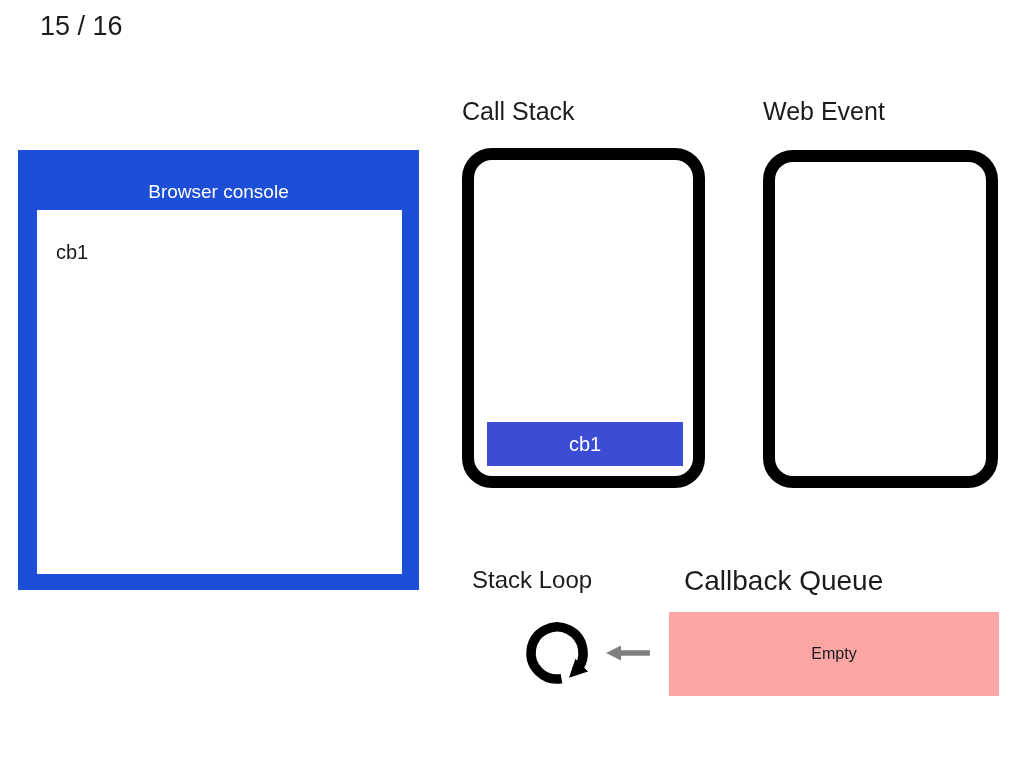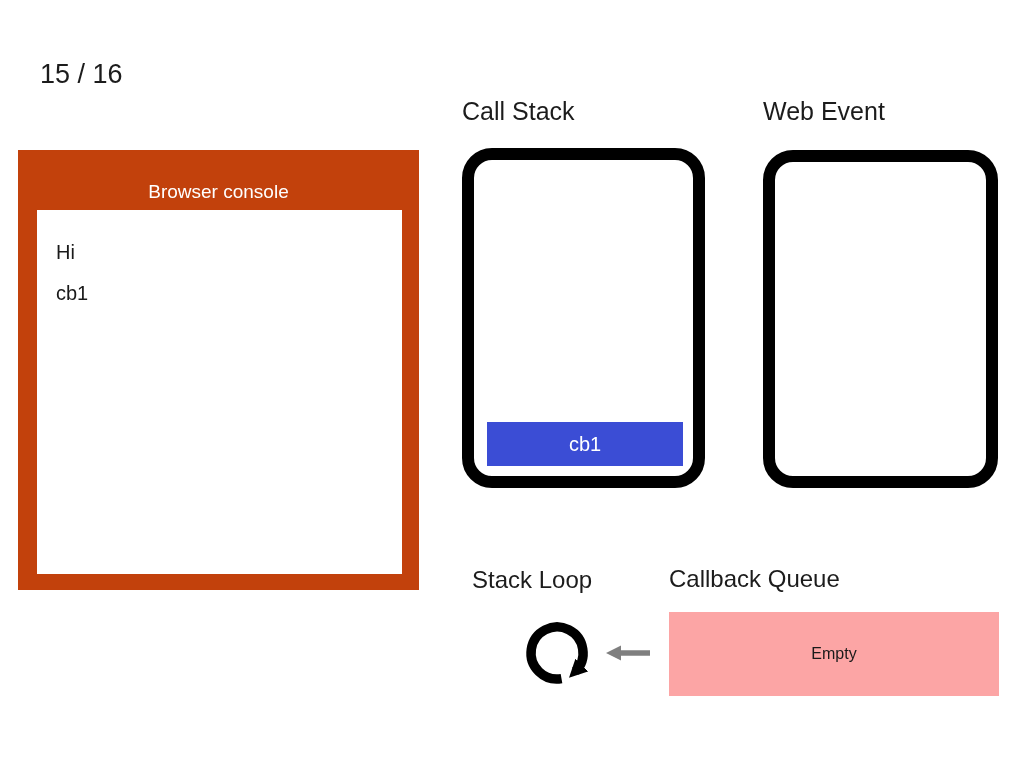--- a/index.html
+++ b/index.html
@@ -16,31 +16,30 @@
     overflow: hidden;
   }
 
   
   .page-indicator {
     position: absolute;
     left: 40px;
     top: 11px;
     font-size: 27px;
     color: #1c1c1c;
-    margin-top: 48px;
   }
 
   
   .console {
     position: absolute;
     left: 18px;
     top: 150px;
     width: 401px;
     height: 440px;
-    background: #c2410c;
+    background: #1d4ed8;
     box-sizing: border-box;
   }
   .console-header {
     position: absolute;
     left: 0;
     top: 0;
     width: 100%;
     height: 60px;
     display: flex;
     align-items: flex-end;
@@ -72,21 +71,21 @@
   .section-title {
     position: absolute;
     text-align: left;
     font-size: 25px;
     color: #1c1c1c;
     white-space: nowrap;
   }
   .call-stack-title  { left: 462px; width: 243px; top: 97px; }
   .web-apis-title    { left: 763px; width: 235px; top: 97px; }
   .event-loop-title  { left: 472px; width: 160px; top: 566px; font-size: 24px; }
-  .callback-queue-title { left: 669px; width: 330px; top: 565px; font-size: 24px; }
+  .callback-queue-title { left: 684px; width: 330px; top: 565px; font-size: 28px; }
 
   
   .rounded-box {
     position: absolute;
     box-sizing: border-box;
     border: 12px solid #000000;
     border-radius: 30px;
     background: #ffffff;
   }
   .call-stack-box { left: 462px; top: 148px; width: 243px; height: 340px; }
@@ -145,21 +144,20 @@
 </head>
 <body>
 
 <div class="slide">
 
   <div class="page-indicator">15 / 16</div>
 
   <div class="console">
     <div class="console-header">Browser console</div>
     <div class="console-body">
-      <div class="console-log">Hi</div>
       <div class="console-log">cb1</div>
     </div>
   </div>
 
   <div class="section-title call-stack-title">Call Stack</div>
   <div class="rounded-box call-stack-box">
     <div class="stack-frame">cb1</div>
   </div>
 
   <div class="section-title web-apis-title">Web Event</div>

